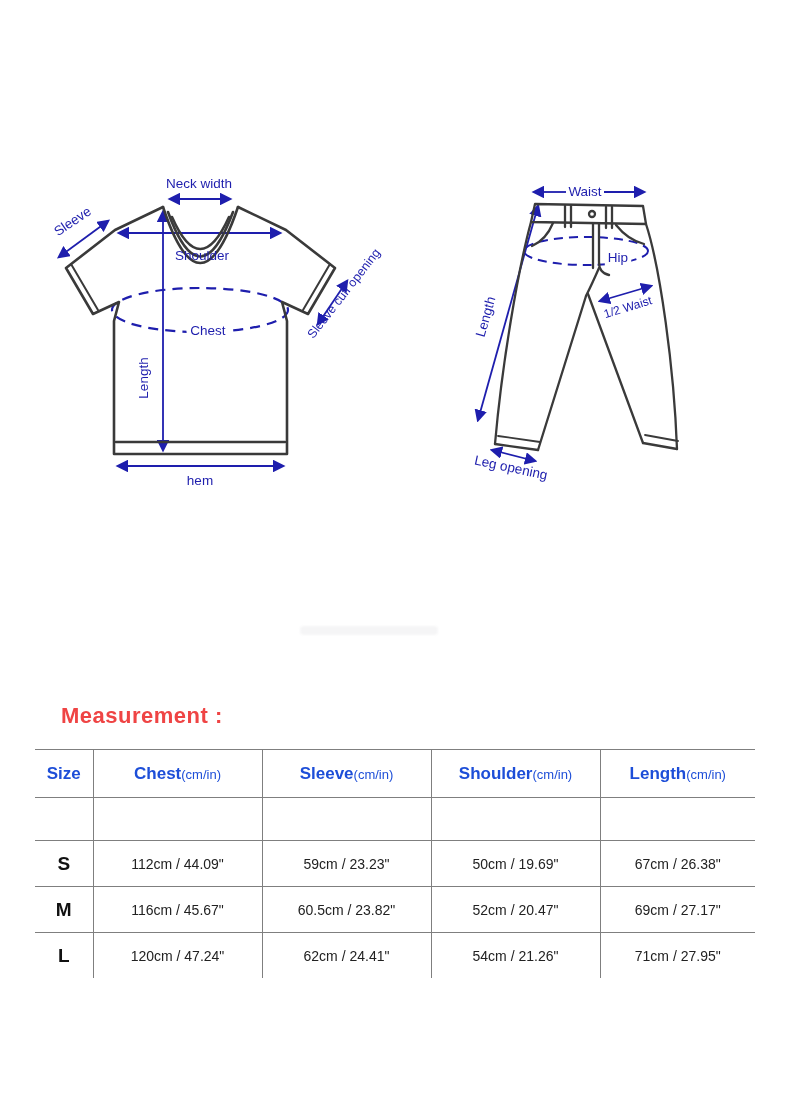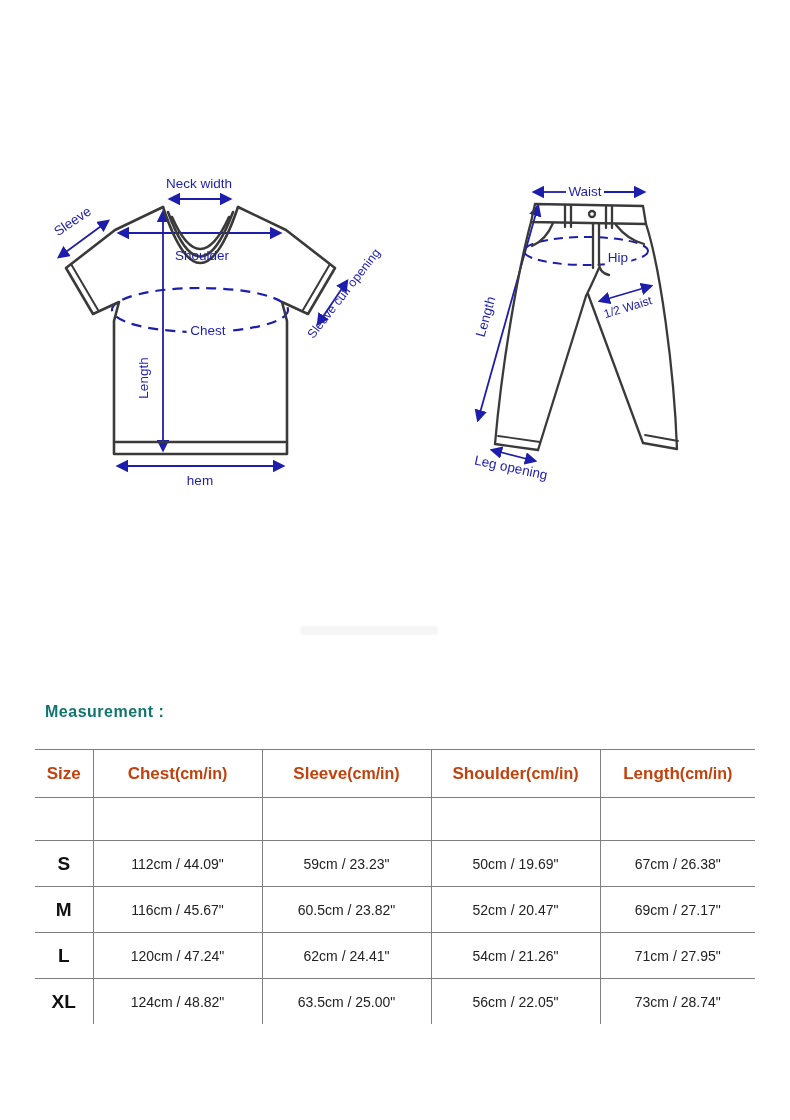--- a/index.html
+++ b/index.html
@@ -8,35 +8,35 @@
     font-family:"Liberation Sans", sans-serif;overflow:hidden;
   }
   svg text{font-family:"Liberation Sans", sans-serif;}
   .shirt-svg{position:absolute;left:42px;top:163px;}
   .pants-svg{position:absolute;left:448px;top:172px;}
   .watermark{
     position:absolute;left:300px;top:626px;width:138px;height:9px;
     background:rgba(120,120,130,0.07);border-radius:4px;filter:blur(1px);
   }
   .measure-title{
-    position:absolute;left:45px;top:703px;
-    font-size:16px;font-weight:bold;color:#0f766e;letter-spacing:0.5px;
+    position:absolute;left:61px;top:703px;
+    font-size:22px;font-weight:bold;color:#ef4444;letter-spacing:0.5px;
   }
   table.size-table{
     position:absolute;left:35px;top:749px;width:720px;
     border-collapse:collapse;table-layout:fixed;
   }
   table.size-table tr{border-top:1px solid #7f7f7f;}
   table.size-table tr.last{border-bottom:1px solid #7f7f7f;}
   table.size-table th+th, table.size-table td+td{border-left:1px solid #7f7f7f;}
   table.size-table th{
-    height:47px;font-size:17px;font-weight:bold;color:#c2410c;
+    height:47px;font-size:17px;font-weight:bold;color:#1d4ed8;
     text-align:center;vertical-align:middle;padding:0;
   }
-  table.size-table th .unit{font-size:16px;font-weight:bold;}
+  table.size-table th .unit{font-size:13px;font-weight:normal;}
   table.size-table tr.empty-row td{height:42px;}
   table.size-table td{
     height:45px;text-align:center;vertical-align:middle;
     font-size:14px;color:#222222;padding:0;
   }
   table.size-table td.size-cell{font-size:19px;font-weight:bold;color:#111111;}
 </style>
 </head>
 <body>
 
@@ -166,21 +166,14 @@
     <td>52cm / 20.47"</td>
     <td>69cm / 27.17"</td>
   </tr>
   <tr>
     <td class="size-cell">L</td>
     <td>120cm / 47.24"</td>
     <td>62cm / 24.41"</td>
     <td>54cm / 21.26"</td>
     <td>71cm / 27.95"</td>
   </tr>
-  <tr>
-    <td class="size-cell">XL</td>
-    <td>124cm / 48.82"</td>
-    <td>63.5cm / 25.00"</td>
-    <td>56cm / 22.05"</td>
-    <td>73cm / 28.74"</td>
-  </tr>
 </tbody>
   </table>
 
 </body></html>

